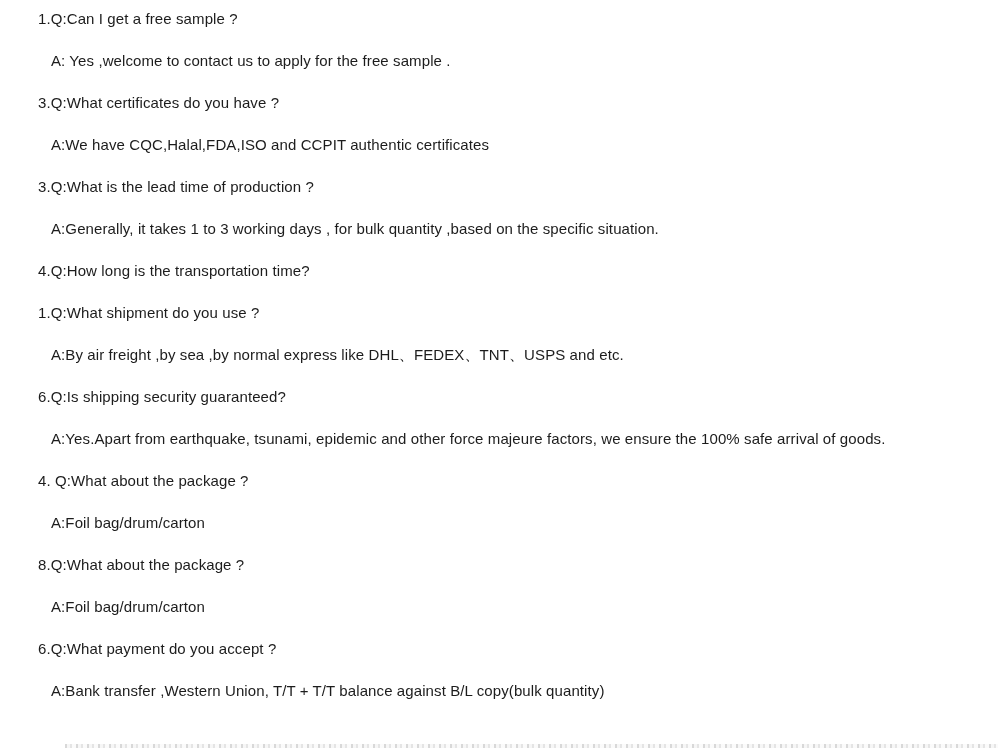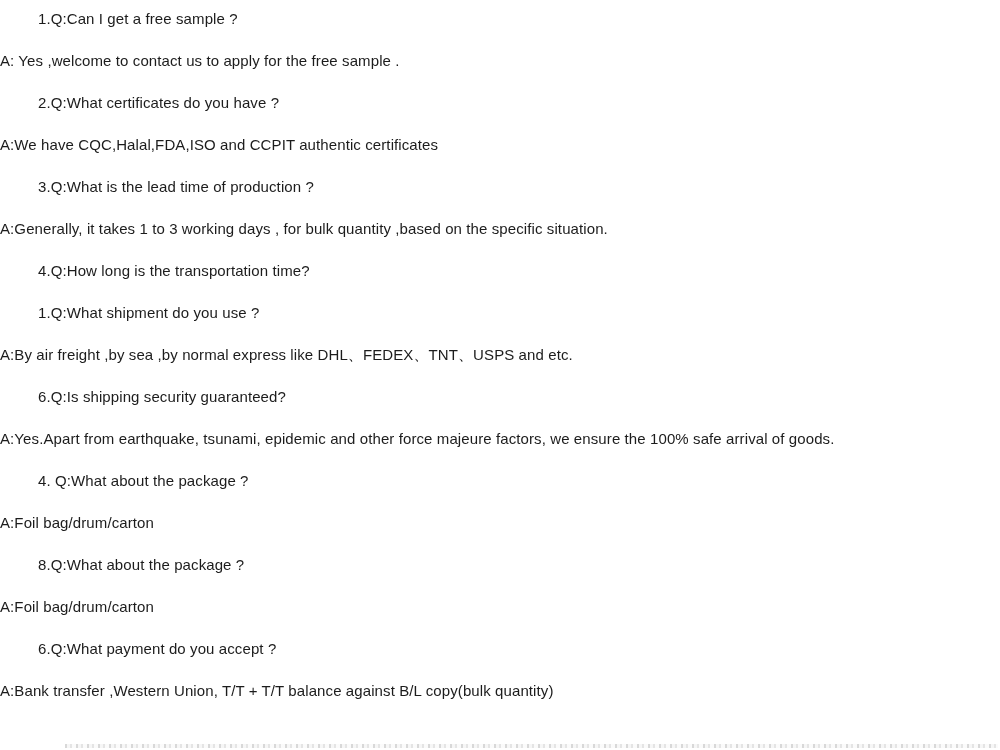--- a/index.html
+++ b/index.html
@@ -23,20 +23,21 @@
       line-height: 42px;
       font-size: 15px;
       color: #1c1c1c;
       white-space: pre;
       letter-spacing: 0.1px;
     }
     .line.q {
       padding-left: 38px;
     }
     .line.a {
+      padding-left: 51px;
     }
     
     .cutoff-artifact {
       position: absolute;
       left: 65px;
       right: 2px;
       bottom: 2px;
       height: 4px;
       background: repeating-linear-gradient(
         90deg,
@@ -48,21 +49,21 @@
       opacity: 0.55;
     }
   </style>
 </head>
 <body>
 
 <div class="doc">
   <div class="faq-list" id="faq-list">
       <div class="line q">1.Q:Can I get a free sample ?</div>
       <div class="line a">A: Yes ,welcome to contact us to apply for the free sample .</div>
-      <div class="line q">2.Q:What certificates do you have ?</div>
+      <div class="line q">3.Q:What certificates do you have ?</div>
       <div class="line a">A:We have CQC,Halal,FDA,ISO and CCPIT authentic certificates</div>
       <div class="line q">3.Q:What is the lead time of production ?</div>
       <div class="line a">A:Generally, it takes 1 to 3 working days , for bulk quantity ,based on the specific situation.</div>
       <div class="line q">4.Q:How long is the transportation time?</div>
       <div class="line q">1.Q:What shipment do you use ?</div>
       <div class="line a">A:By air freight ,by sea ,by normal express like DHL、FEDEX、TNT、USPS and etc.</div>
       <div class="line q">6.Q:Is shipping security guaranteed?</div>
       <div class="line a">A:Yes.Apart from earthquake, tsunami, epidemic and other force majeure factors, we ensure the 100% safe arrival of goods.</div>
       <div class="line q">4. Q:What about the package ?</div>
       <div class="line a">A:Foil bag/drum/carton</div>

